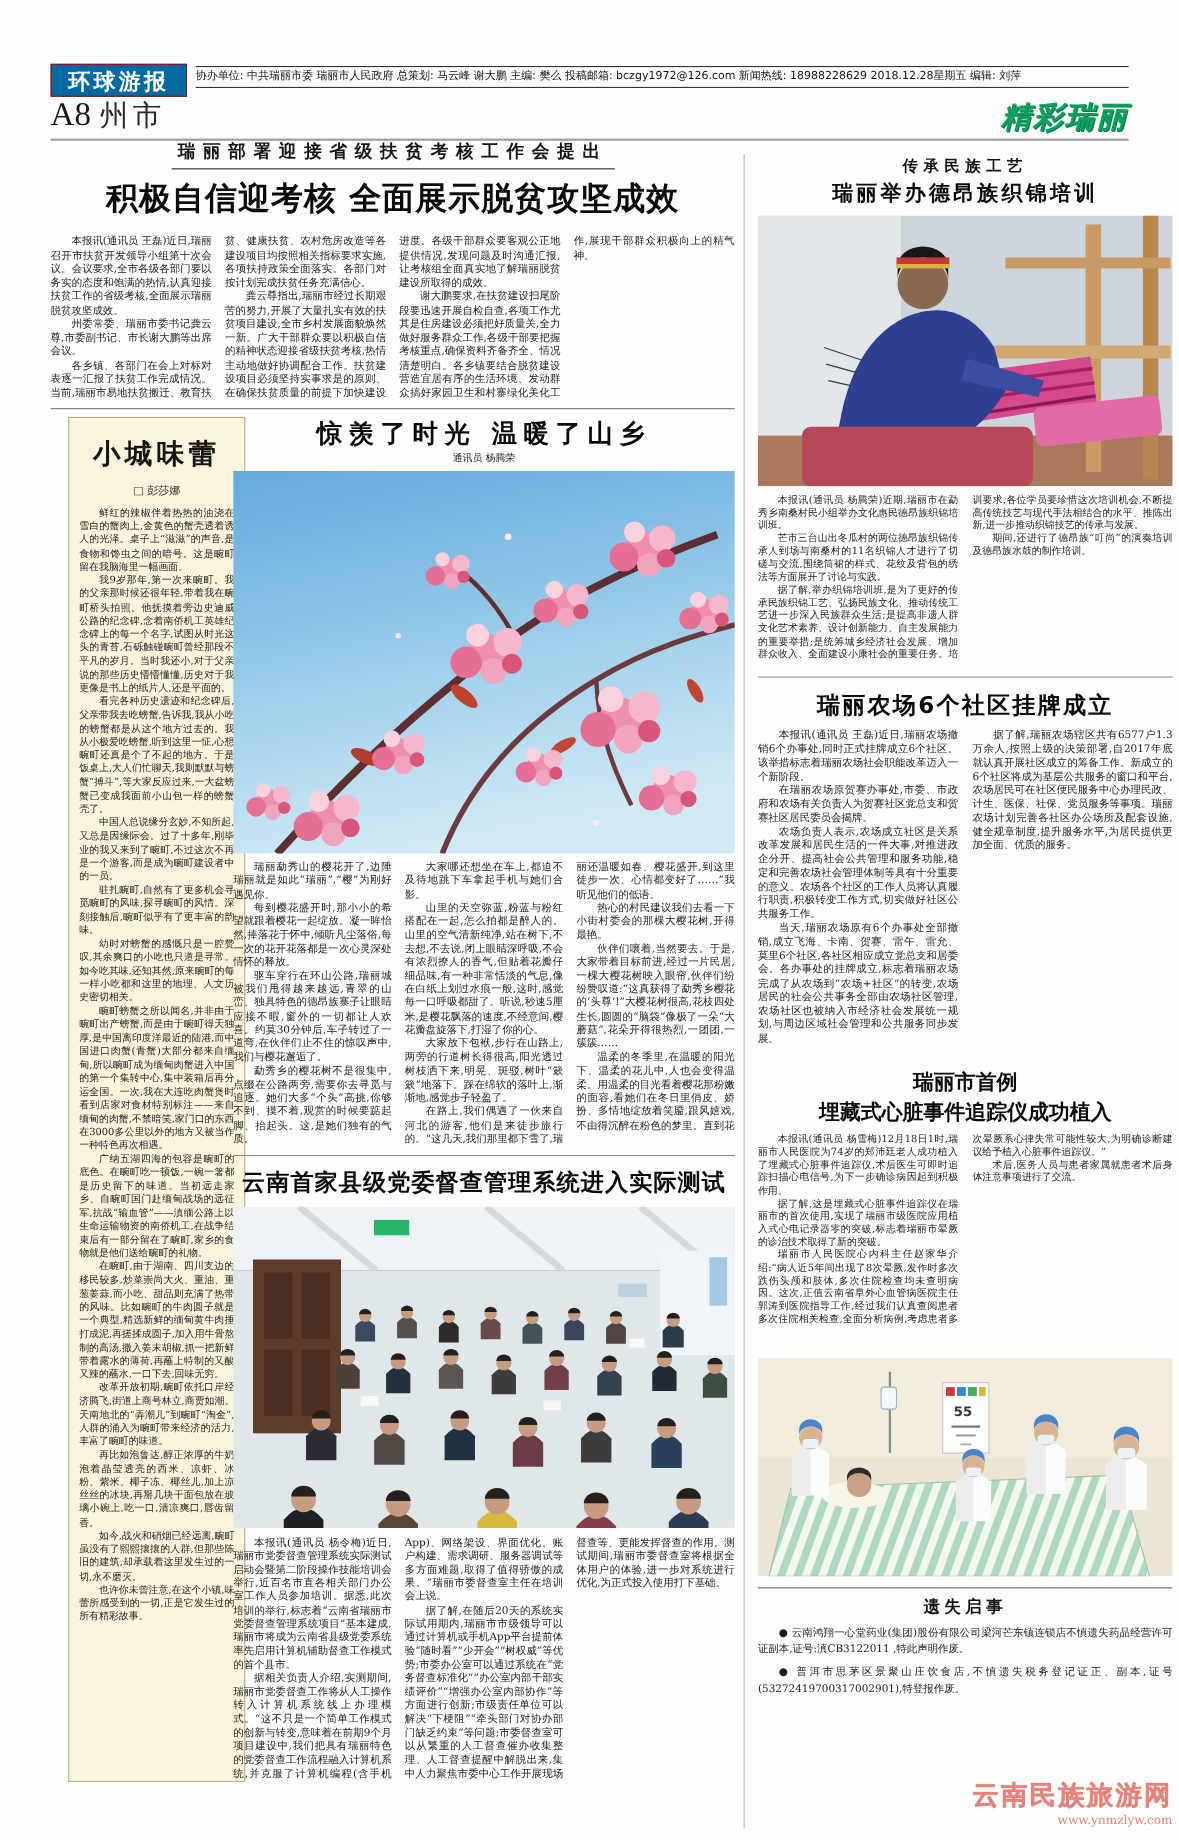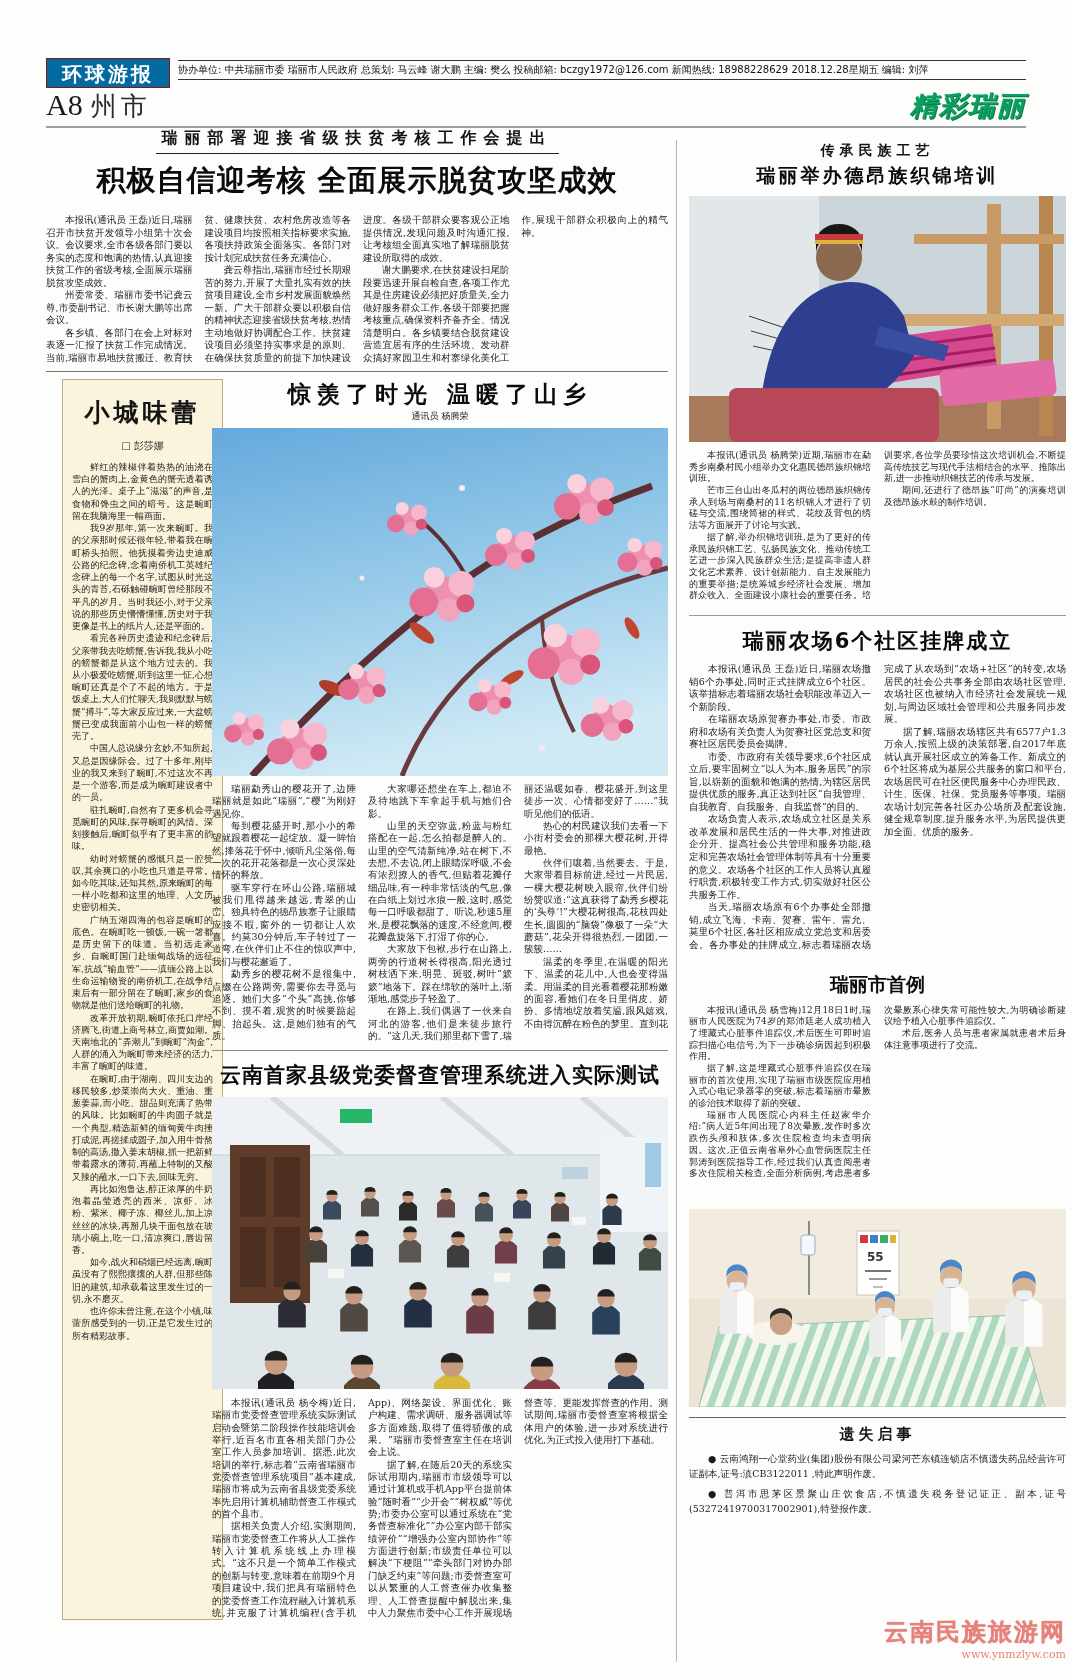--- a/index.html
+++ b/index.html
@@ -106,23 +106,24 @@
 <div class="abs" id="food">
   <div class="food-title">小城味蕾</div>
   <div class="food-author">□ 彭莎娜</div>
   <div class="art-body">
       <p>鲜红的辣椒伴着热热的油浇在雪白的蟹肉上,金黄色的蟹壳透着诱人的光泽。桌子上“滋滋”的声音,是食物和馋虫之间的暗号。这是畹町留在我脑海里一幅画面。</p>
       <p>我9岁那年,第一次来畹町。我的父亲那时候还很年轻,带着我在畹町桥头拍照。他抚摸着旁边史迪威公路的纪念碑,念着南侨机工英雄纪念碑上的每一个名字,试图从时光这头的青苔,石砾触碰畹町曾经那段不平凡的岁月。当时我还小,对于父亲说的那些历史懵懵懂懂,历史对于我更像是书上的纸片人,还是平面的。</p>
       <p>看完各种历史遗迹和纪念碑后,父亲带我去吃螃蟹,告诉我,我从小吃的螃蟹都是从这个地方过去的。我从小极爱吃螃蟹,听到这里一怔,心想畹町还真是个了不起的地方。于是饭桌上,大人们忙聊天,我则默默与螃蟹“搏斗”,等大家反应过来,一大盆螃蟹已变成我面前小山包一样的螃蟹壳了。</p>
       <p>中国人总说缘分玄妙,不知所起,又总是因缘际会。过了十多年,刚毕业的我又来到了畹町,不过这次不再是一个游客,而是成为畹町建设者中的一员。</p>
       <p>驻扎畹町,自然有了更多机会寻觅畹町的风味,探寻畹町的风情。深刻接触后,畹町似乎有了更丰富的韵味。</p>
       <p>幼时对螃蟹的感慨只是一腔赞叹,其余爽口的小吃也只道是寻常。如今吃其味,还知其然,原来畹町的每一样小吃都和这里的地理、人文历史密切相关。</p>
+      <p>畹町螃蟹之所以闻名,并非由于畹町出产螃蟹,而是由于畹町得天独厚,是中国离印度洋最近的陆港,而中国进口肉蟹(青蟹)大部分都来自缅甸,所以畹町成为缅甸肉蟹进入中国的第一个集转中心,集中装箱后再分运全国。一次,我在大连吃肉蟹煲时看到店家对食材特别标注——来自缅甸的肉蟹,不禁暗笑,家门口的东西在3000多公里以外的地方又被当作一种特色再次相遇。</p>
       <p>广纳五湖四海的包容是畹町的底色。在畹町吃一顿饭,一碗一箸都是历史留下的味道。当初远走家乡、自畹町国门赴缅甸战场的远征军,抗战“输血管”——滇缅公路上以生命运输物资的南侨机工,在战争结束后有一部分留在了畹町,家乡的食物就是他们送给畹町的礼物。</p>
+      <p>在畹町,由于湖南、四川支边的移民较多,炒菜崇尚大火、重油、重葱姜蒜,而小吃、甜品则充满了热带的风味。比如畹町的牛肉圆子就是一个典型,精选新鲜的缅甸黄牛肉捶打成泥,再搓揉成圆子,加入用牛骨熬制的高汤,撒入姜末胡椒,抓一把新鲜带着露水的薄荷,再蘸上特制的又酸又辣的蘸水,一口下去,回味无穷。</p>
       <p>改革开放初期,畹町依托口岸经济腾飞,街道上商号林立,商贾如潮。天南地北的“弄潮儿”到畹町“淘金”,人群的涌入为畹町带来经济的活力,丰富了畹町的味道。</p>
-      <p>在畹町,由于湖南、四川支边的移民较多,炒菜崇尚大火、重油、重葱姜蒜,而小吃、甜品则充满了热带的风味。比如畹町的牛肉圆子就是一个典型,精选新鲜的缅甸黄牛肉捶打成泥,再搓揉成圆子,加入用牛骨熬制的高汤,撒入姜末胡椒,抓一把新鲜带着露水的薄荷,再蘸上特制的又酸又辣的蘸水,一口下去,回味无穷。</p>
       <p>再比如泡鲁达,醇正浓厚的牛奶泡着晶莹透亮的西米、凉虾、冰粉、紫米、椰子冻、椰丝儿,加上凉丝丝的冰块,再掰几块干面包放在玻璃小碗上,吃一口,清凉爽口,唇齿留香。</p>
       <p>如今,战火和硝烟已经远离,畹町虽没有了熙熙攘攘的人群,但那些陈旧的建筑,却承载着这里发生过的一切,永不磨灭。</p>
       <p>也许你未曾注意,在这个小镇,味蕾所感受到的一切,正是它发生过的所有精彩故事。</p>
     </div>
 </div>
 
 <div class="abs" id="middle">
   <div class="headline blossom">惊羡了时光  温暖了山乡</div>
   <div class="byline">通讯员 杨腾荣</div>
 
@@ -333,28 +334,28 @@
       <p>本报讯(通讯员 杨腾荣)近期,瑞丽市在勐秀乡南桑村民小组举办文化惠民德昂族织锦培训班。</p>
       <p>芒市三台山出冬瓜村的两位德昂族织锦传承人到场与南桑村的11名织锦人才进行了切磋与交流,围绕筒裙的样式、花纹及背包的绣法等方面展开了讨论与实践。</p>
       <p>据了解,举办织锦培训班,是为了更好的传承民族织锦工艺、弘扬民族文化、推动传统工艺进一步深入民族群众生活;是提高非遗人群文化艺术素养、设计创新能力、自主发展能力的重要举措;是统筹城乡经济社会发展、增加群众收入、全面建设小康社会的重要任务。培训要求,各位学员要珍惜这次培训机会,不断提高传统技艺与现代手法相结合的水平、推陈出新,进一步推动织锦技艺的传承与发展。</p>
       <p>期间,还进行了德昂族“叮尚”的演奏培训及德昂族水鼓的制作培训。</p>
     </div>
   <div class="rule-r1"></div>
   <div class="headline farm">瑞丽农场6个社区挂牌成立</div>
   <div class="art-body farm">
       <p>本报讯(通讯员 王磊)近日,瑞丽农场撤销6个办事处,同时正式挂牌成立6个社区。该举措标志着瑞丽农场社会职能改革迈入一个新阶段。</p>
       <p>在瑞丽农场原贺赛办事处,市委、市政府和农场有关负责人为贺赛社区党总支和贺赛社区居民委员会揭牌。</p>
-      <p>市委、市政府有关领导要求,6个社区成立后,要牢固树立“以人为本,服务居民”的宗旨,以崭新的面貌和饱满的热情,为辖区居民提供优质的服务,真正达到社区“自我管理、自我教育、自我服务、自我监督”的目的。</p>
       <p>农场负责人表示,农场成立社区是关系改革发展和居民生活的一件大事,对推进政企分开、提高社会公共管理和服务功能,稳定和完善农场社会管理体制等具有十分重要的意义。农场各个社区的工作人员将认真履行职责,积极转变工作方式,切实做好社区公共服务工作。</p>
       <p>当天,瑞丽农场原有6个办事处全部撤销,成立飞海、卡南、贺赛、雷午、雷允、莫里6个社区,各社区相应成立党总支和居委会。各办事处的挂牌成立,标志着瑞丽农场完成了从农场到“农场+社区”的转变,农场居民的社会公共事务全部由农场社区管理,农场社区也被纳入市经济社会发展统一规划,与周边区域社会管理和公共服务同步发展。</p>
       <p>据了解,瑞丽农场辖区共有6577户1.3万余人,按照上级的决策部署,自2017年底就认真开展社区成立的筹备工作。新成立的6个社区将成为基层公共服务的窗口和平台,农场居民可在社区便民服务中心办理民政、计生、医保、社保、党员服务等事项。瑞丽农场计划完善各社区办公场所及配套设施,健全规章制度,提升服务水平,为居民提供更加全面、优质的服务。</p>
     </div>
 
   <div class="headline heart">
     <div>瑞丽市首例</div>
+    <div>埋藏式心脏事件追踪仪成功植入</div>
   </div>
   <div class="art-body heart">
       <p>本报讯(通讯员 杨雪梅)12月18日1时,瑞丽市人民医院为74岁的郑沛廷老人成功植入了埋藏式心脏事件追踪仪,术后医生可即时追踪扫描心电信号,为下一步确诊病因起到积极作用。</p>
       <p>据了解,这是埋藏式心脏事件追踪仪在瑞丽市的首次使用,实现了瑞丽市级医院应用植入式心电记录器零的突破,标志着瑞丽市晕厥的诊治技术取得了新的突破。</p>
       <p>瑞丽市人民医院心内科主任赵家华介绍:“病人近5年间出现了8次晕厥,发作时多次跌伤头颅和肢体,多次住院检查均未查明病因。这次,正值云南省阜外心血管病医院主任郭涛到医院指导工作,经过我们认真查阅患者多次住院相关检查,全面分析病例,考虑患者多次晕厥系心律失常可能性较大,为明确诊断建议给予植入心脏事件追踪仪。”</p>
       <p>术后,医务人员与患者家属就患者术后身体注意事项进行了交流。</p>
     </div>
 
   <svg class="photo" width="377" height="198" viewBox="0 0 377 198" style="margin-top:6px;">
     <defs>

